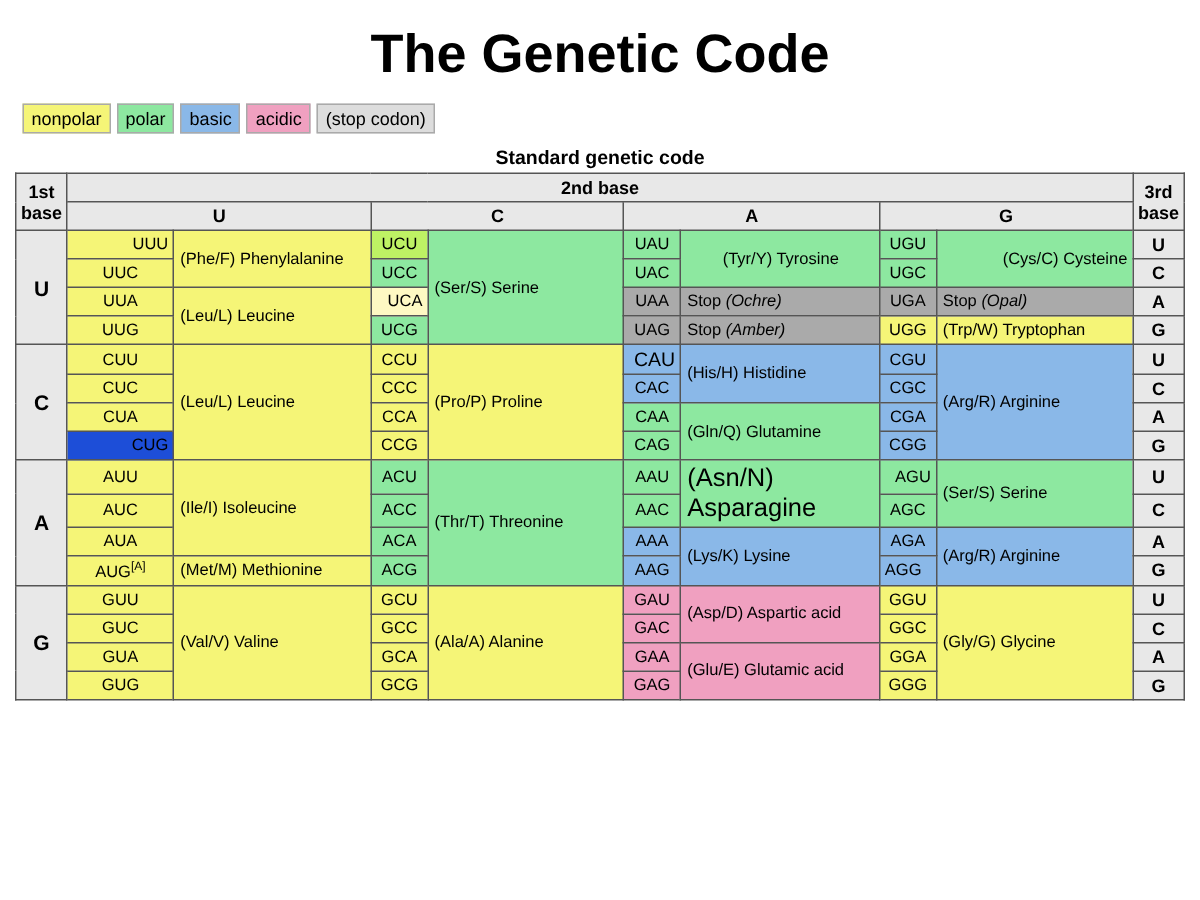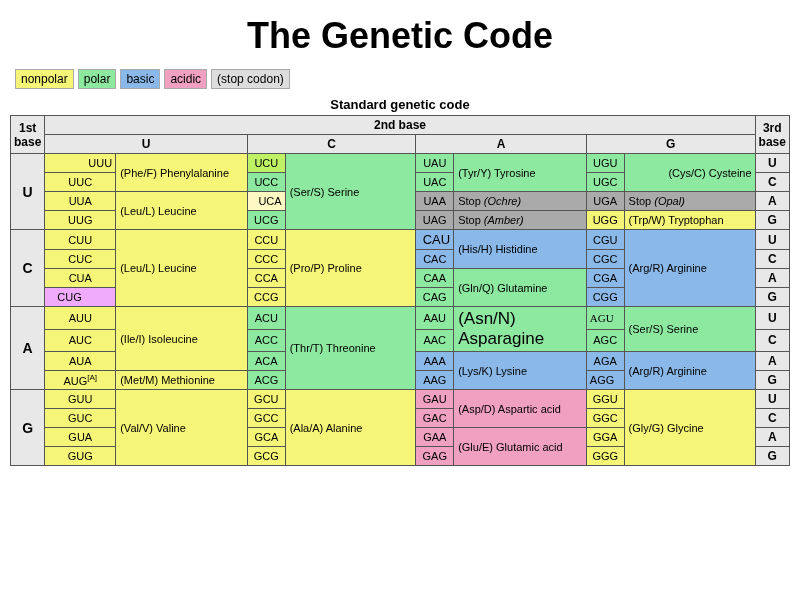--- a/index.html
+++ b/index.html
@@ -48,21 +48,21 @@
         </tr>
       </thead>
       <tbody>
         <tr>
           <td rowspan="4" style="font-weight: bold; font-size: 14px; background-color: rgb(232, 232, 232); text-align: center;">U</td>
           <td style="background-color: rgb(245, 245, 119); font-size: 11px; width: 38px; text-align: center; padding-left: 43px;">UUU</td>
           <td rowspan="2" style="background-color: rgb(245, 245, 119); font-size: 11px; text-align: left; padding-left: 4px; width: 135px;">(Phe/F) Phenylalanine</td>
           <td style="background-color: #bef264; font-size: 11px; width: 38px; text-align: center;">UCU</td>
           <td rowspan="4" style="background-color: rgb(141, 232, 160); font-size: 11px; text-align: left; padding-left: 4px; width: 135px;">(Ser/S) Serine</td>
           <td style="background-color: rgb(141, 232, 160); font-size: 11px; width: 38px; text-align: center;">UAU</td>
-          <td rowspan="2" style="background-color: rgb(141, 232, 160); font-size: 11px; text-align: left; padding-left: 4px; width: 135px;">(Tyr/Y) Tyrosine</td>
+          <td rowspan="2" style="background-color: rgb(141, 232, 160); font-size: 11px; text-align: center; padding-left: 4px; width: 135px;">(Tyr/Y) Tyrosine</td>
           <td style="background-color: rgb(141, 232, 160); font-size: 11px; width: 38px; text-align: center;">UGU</td>
           <td rowspan="2" style="background-color: rgb(141, 232, 160); font-size: 11px; text-align: right; padding-left: 4px; width: 135px; margin-left: 36px;">(Cys/C) Cysteine</td>
           <td style="background-color: rgb(232, 232, 232); font-weight: bold; text-align: center;">U</td>
         </tr>
         <tr>
           <td style="background-color: rgb(245, 245, 119); font-size: 11px; width: 38px; text-align: center;">UUC</td>
           <td style="background-color: rgb(141, 232, 160); font-size: 11px; width: 38px; text-align: center;">UCC</td>
           <td style="background-color: rgb(141, 232, 160); font-size: 11px; width: 38px; text-align: center;">UAC</td>
           <td style="background-color: rgb(141, 232, 160); font-size: 11px; width: 38px; text-align: center;">UGC</td>
           <td style="background-color: rgb(232, 232, 232); font-weight: bold; text-align: center;">C</td>
@@ -107,35 +107,35 @@
         </tr>
         <tr>
           <td style="background-color: rgb(245, 245, 119); font-size: 11px; width: 38px; text-align: center;">CUA</td>
           <td style="background-color: rgb(245, 245, 119); font-size: 11px; width: 38px; text-align: center;">CCA</td>
           <td style="background-color: rgb(141, 232, 160); font-size: 11px; width: 38px; text-align: center;">CAA</td>
           <td rowspan="2" style="background-color: rgb(141, 232, 160); font-size: 11px; text-align: left; padding-left: 4px; width: 135px;">(Gln/Q) Glutamine</td>
           <td style="background-color: rgb(138, 184, 232); font-size: 11px; width: 38px; text-align: center;">CGA</td>
           <td style="background-color: rgb(232, 232, 232); font-weight: bold; text-align: center;">A</td>
         </tr>
         <tr>
-          <td style="background-color: #f0abfc; font-size: 11px; width: 38px; text-align: left; padding-left: 12px;">CUG</td>
+          <td style="background-color: #1d4ed8; font-size: 11px; width: 38px; text-align: right; padding-left: 12px;">CUG</td>
           <td style="background-color: rgb(245, 245, 119); font-size: 11px; width: 38px; text-align: center;">CCG</td>
           <td style="background-color: rgb(141, 232, 160); font-size: 11px; width: 38px; text-align: center;">CAG</td>
           <td style="background-color: rgb(138, 184, 232); font-size: 11px; width: 38px; text-align: center;">CGG</td>
           <td style="background-color: rgb(232, 232, 232); font-weight: bold; text-align: center;">G</td>
         </tr>
         <tr>
           <td rowspan="4" style="font-weight: bold; font-size: 14px; background-color: rgb(232, 232, 232); text-align: center;">A</td>
           <td style="background-color: rgb(245, 245, 119); font-size: 11px; width: 38px; text-align: center;">AUU</td>
           <td rowspan="3" style="background-color: rgb(245, 245, 119); font-size: 11px; text-align: left; padding-left: 4px; width: 135px;">(Ile/I) Isoleucine</td>
           <td style="background-color: rgb(141, 232, 160); font-size: 11px; width: 38px; text-align: center;">ACU</td>
           <td rowspan="4" style="background-color: rgb(141, 232, 160); font-size: 11px; text-align: left; padding-left: 4px; width: 135px;">(Thr/T) Threonine</td>
           <td style="background-color: rgb(141, 232, 160); font-size: 11px; width: 38px; text-align: center;">AAU</td>
           <td rowspan="2" style="background-color: rgb(141, 232, 160); font-size: 17px; text-align: left; padding-left: 4px; width: 135px;">(Asn/N) Asparagine</td>
-          <td style="background-color: rgb(141, 232, 160); font-size: 11px; width: 38px; text-align: left; font-family: Liberation Serif, serif;">AGU</td>
+          <td style="background-color: rgb(141, 232, 160); font-size: 11px; width: 38px; text-align: right;">AGU</td>
           <td rowspan="2" style="background-color: rgb(141, 232, 160); font-size: 11px; text-align: left; padding-left: 4px; width: 135px;">(Ser/S) Serine</td>
           <td style="background-color: rgb(232, 232, 232); font-weight: bold; text-align: center;">U</td>
         </tr>
         <tr>
           <td style="background-color: rgb(245, 245, 119); font-size: 11px; width: 38px; text-align: center;">AUC</td>
           <td style="background-color: rgb(141, 232, 160); font-size: 11px; width: 38px; text-align: center;">ACC</td>
           <td style="background-color: rgb(141, 232, 160); font-size: 11px; width: 38px; text-align: center; margin-top: 48px;">AAC</td>
           <td style="background-color: rgb(141, 232, 160); font-size: 11px; width: 38px; text-align: center;">AGC</td>
           <td style="background-color: rgb(232, 232, 232); font-weight: bold; text-align: center;">C</td>
         </tr>

